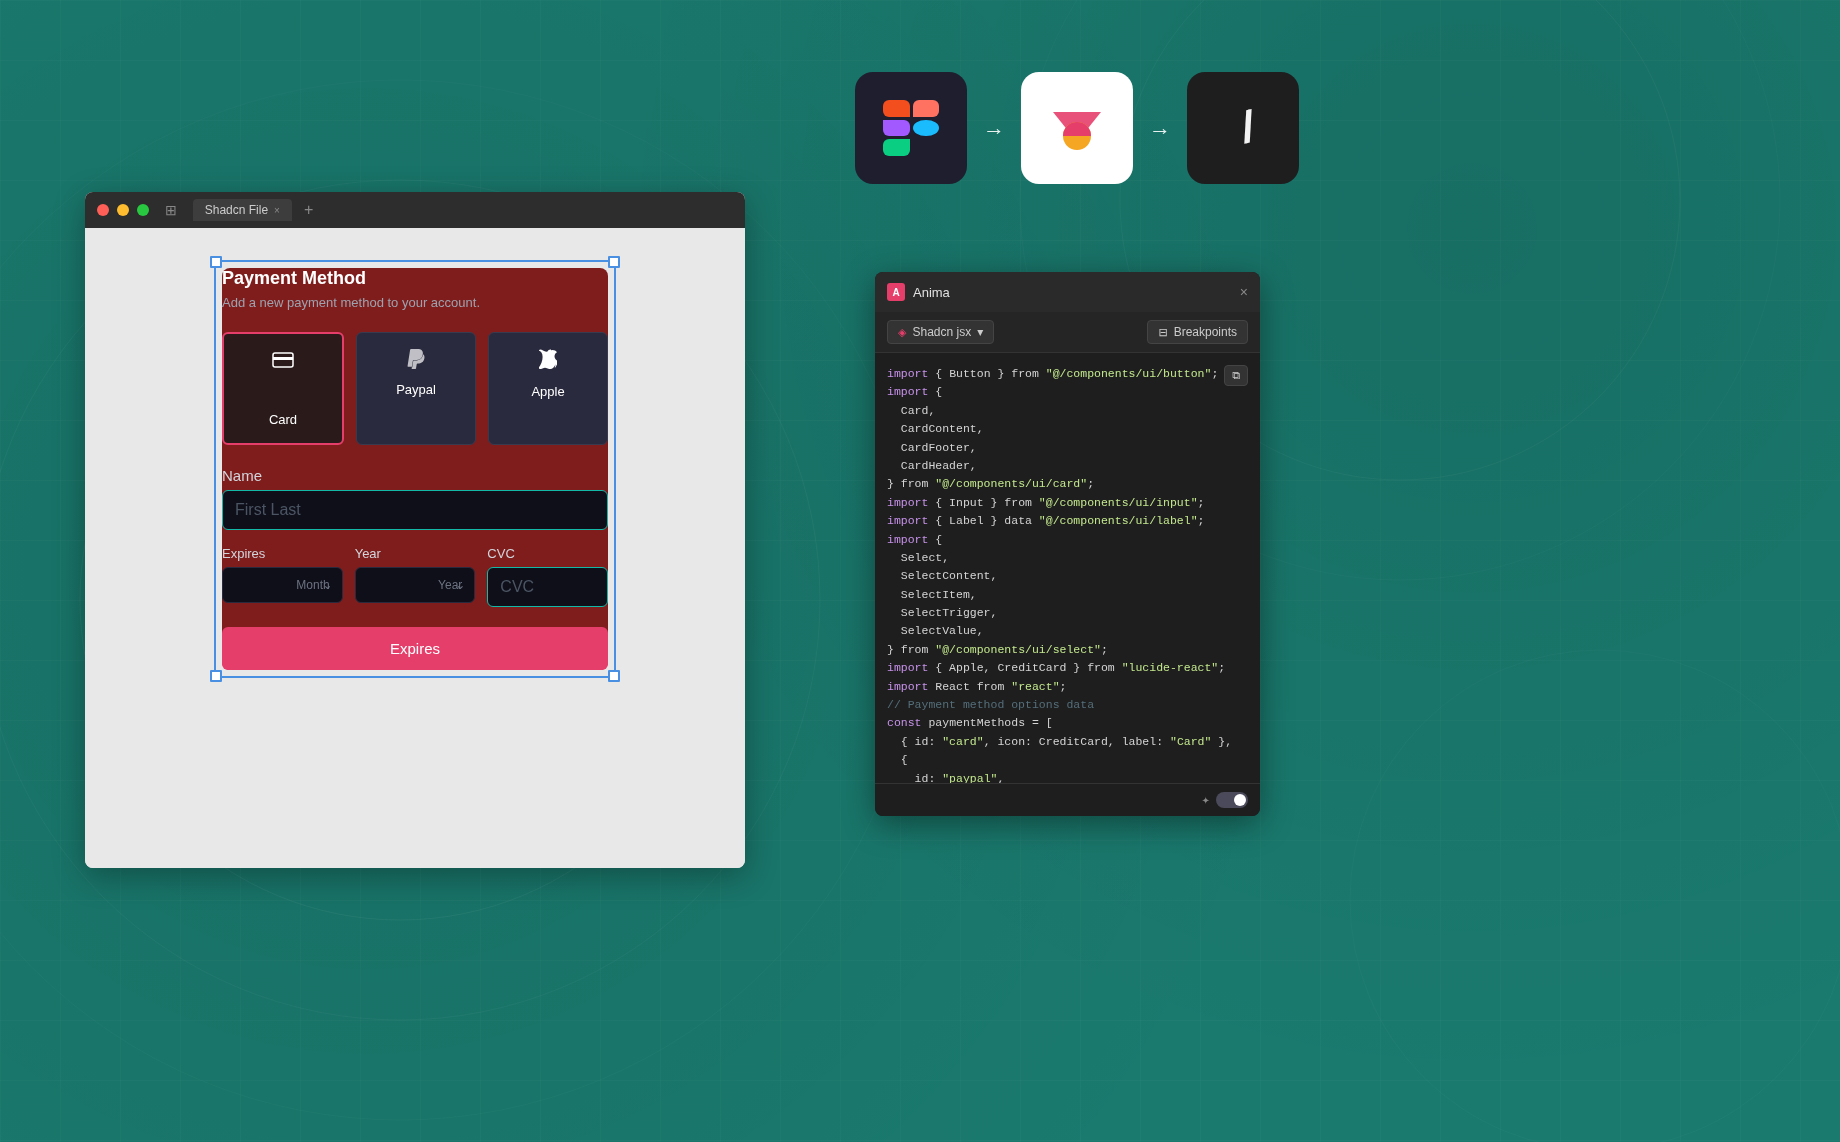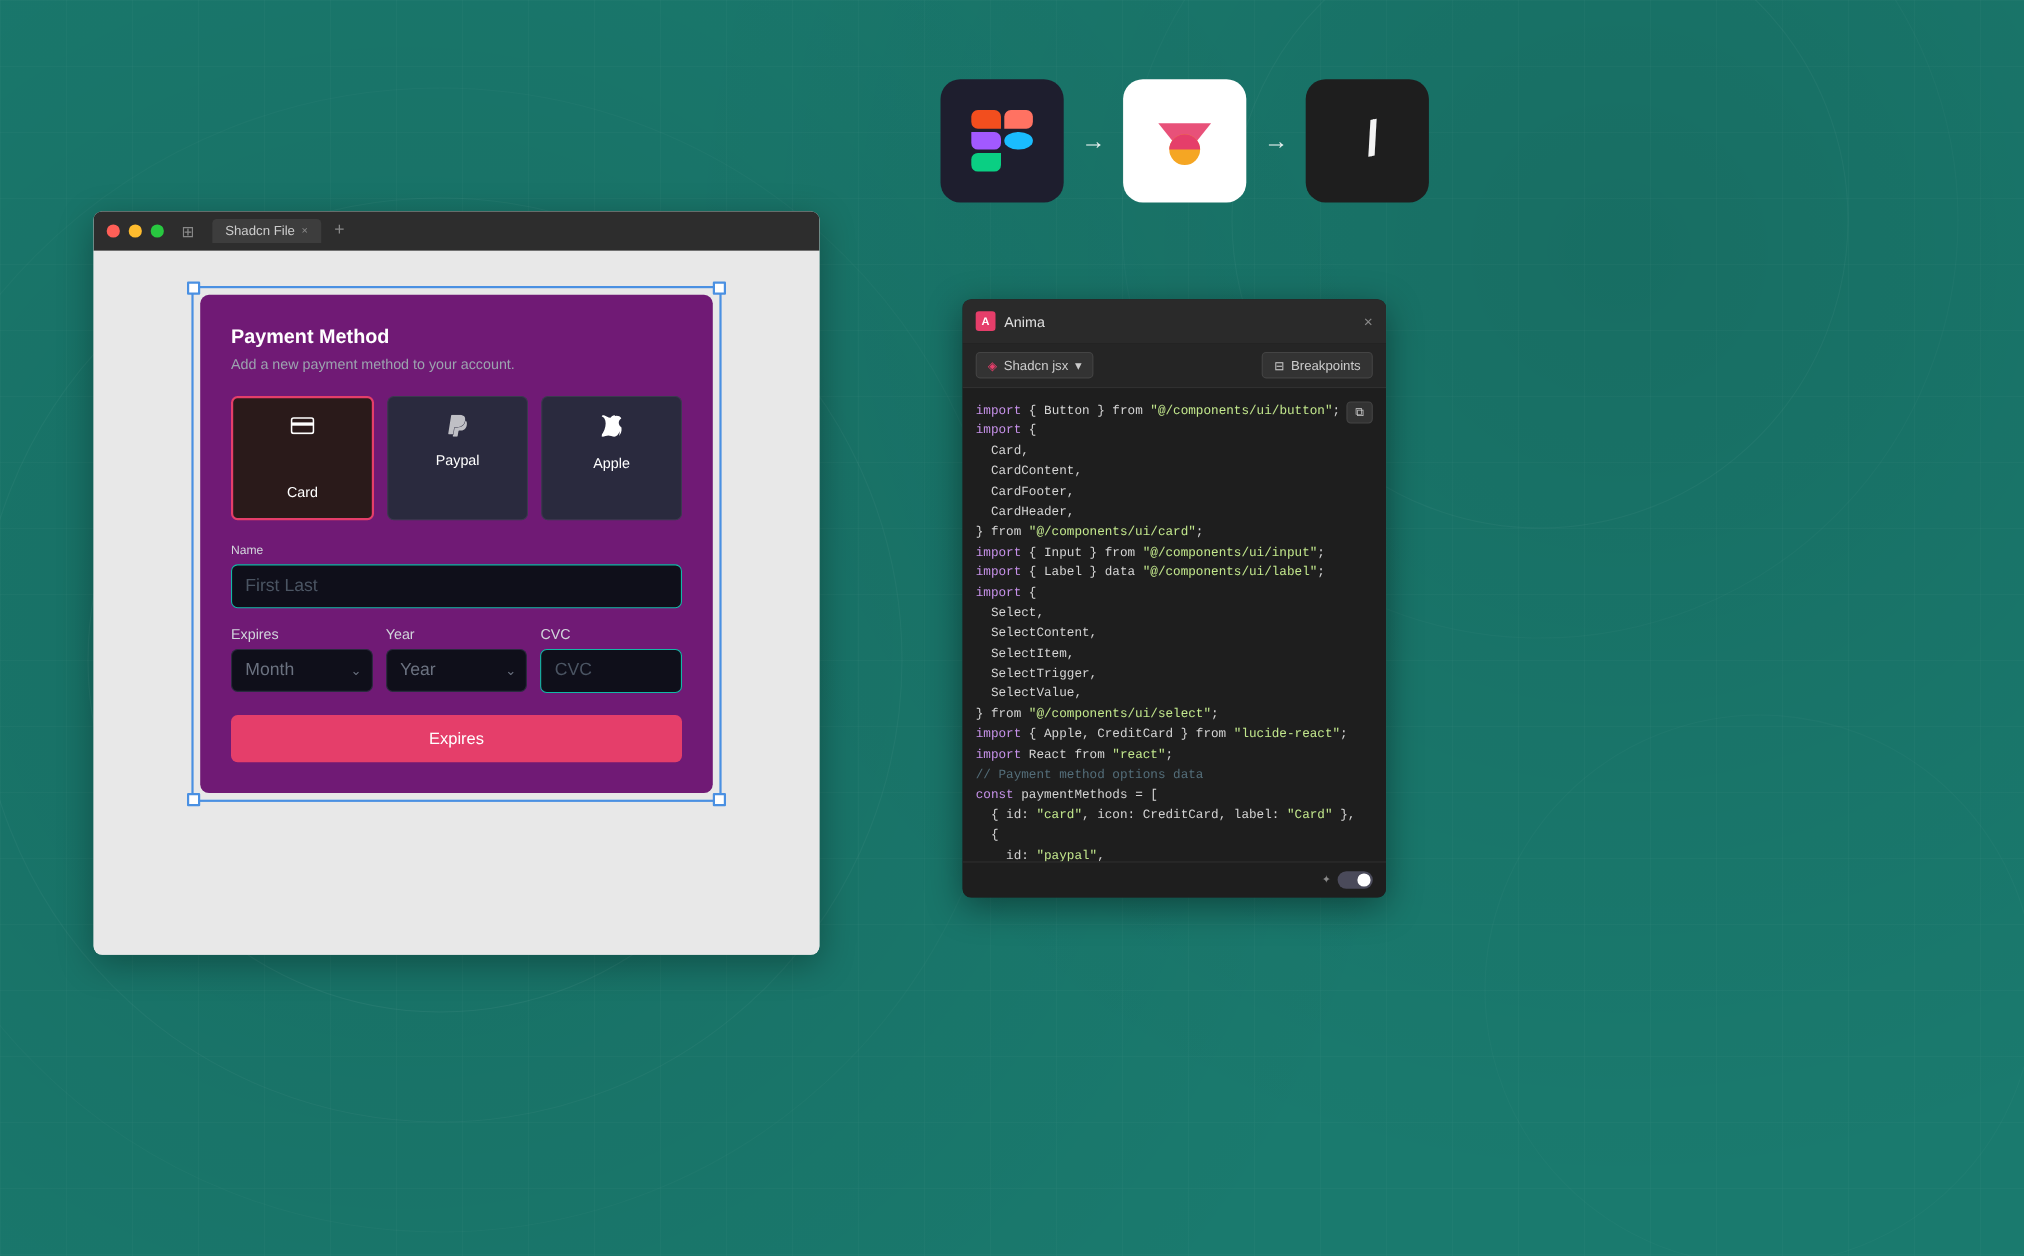--- a/index.html
+++ b/index.html
@@ -128,24 +128,23 @@
       padding: 24px;
       min-height: 640px;
       display: flex;
       justify-content: center;
       align-items: flex-start;
       padding-top: 40px;
     }
 
     
     .payment-card {
-      background: #701a75;
+      background: #7f1d1d;
       border-radius: 8px;
-      padding: 28px;
-      width: 466px;
+      width: 386px;
       position: relative;
     }
 
     
     .selection-border {
       position: absolute;
       inset: -8px;
       border: 2px solid #4a90e2;
       pointer-events: none;
     }
@@ -209,21 +208,21 @@
       font-size: 20px;
     }
 
     
     .form-group {
       margin-bottom: 16px;
     }
 
     .form-label {
       color: #d1d5db;
-      font-size: 11px;
+      font-size: 15px;
       margin-bottom: 6px;
       display: block;
     }
 
     .form-input {
       width: 100%;
       background: #0f0f1a;
       border: 1px solid #14b8a6;
       border-radius: 6px;
       padding: 10px 12px;
@@ -249,24 +248,25 @@
       margin-bottom: 6px;
     }
 
     .form-select {
       width: 100%;
       background: #0f0f1a;
       border: 1px solid #2a2a3e;
       border-radius: 6px;
       padding: 10px 12px;
       color: #6b7280;
-      font-size: 16px;
+      font-size: 12px;
       outline: none;
       appearance: none;
       cursor: pointer;
+      text-align: right;
     }
 
     .select-wrapper {
       position: relative;
     }
 
     .select-wrapper::after {
       content: '⌄';
       position: absolute;
       right: 10px;

